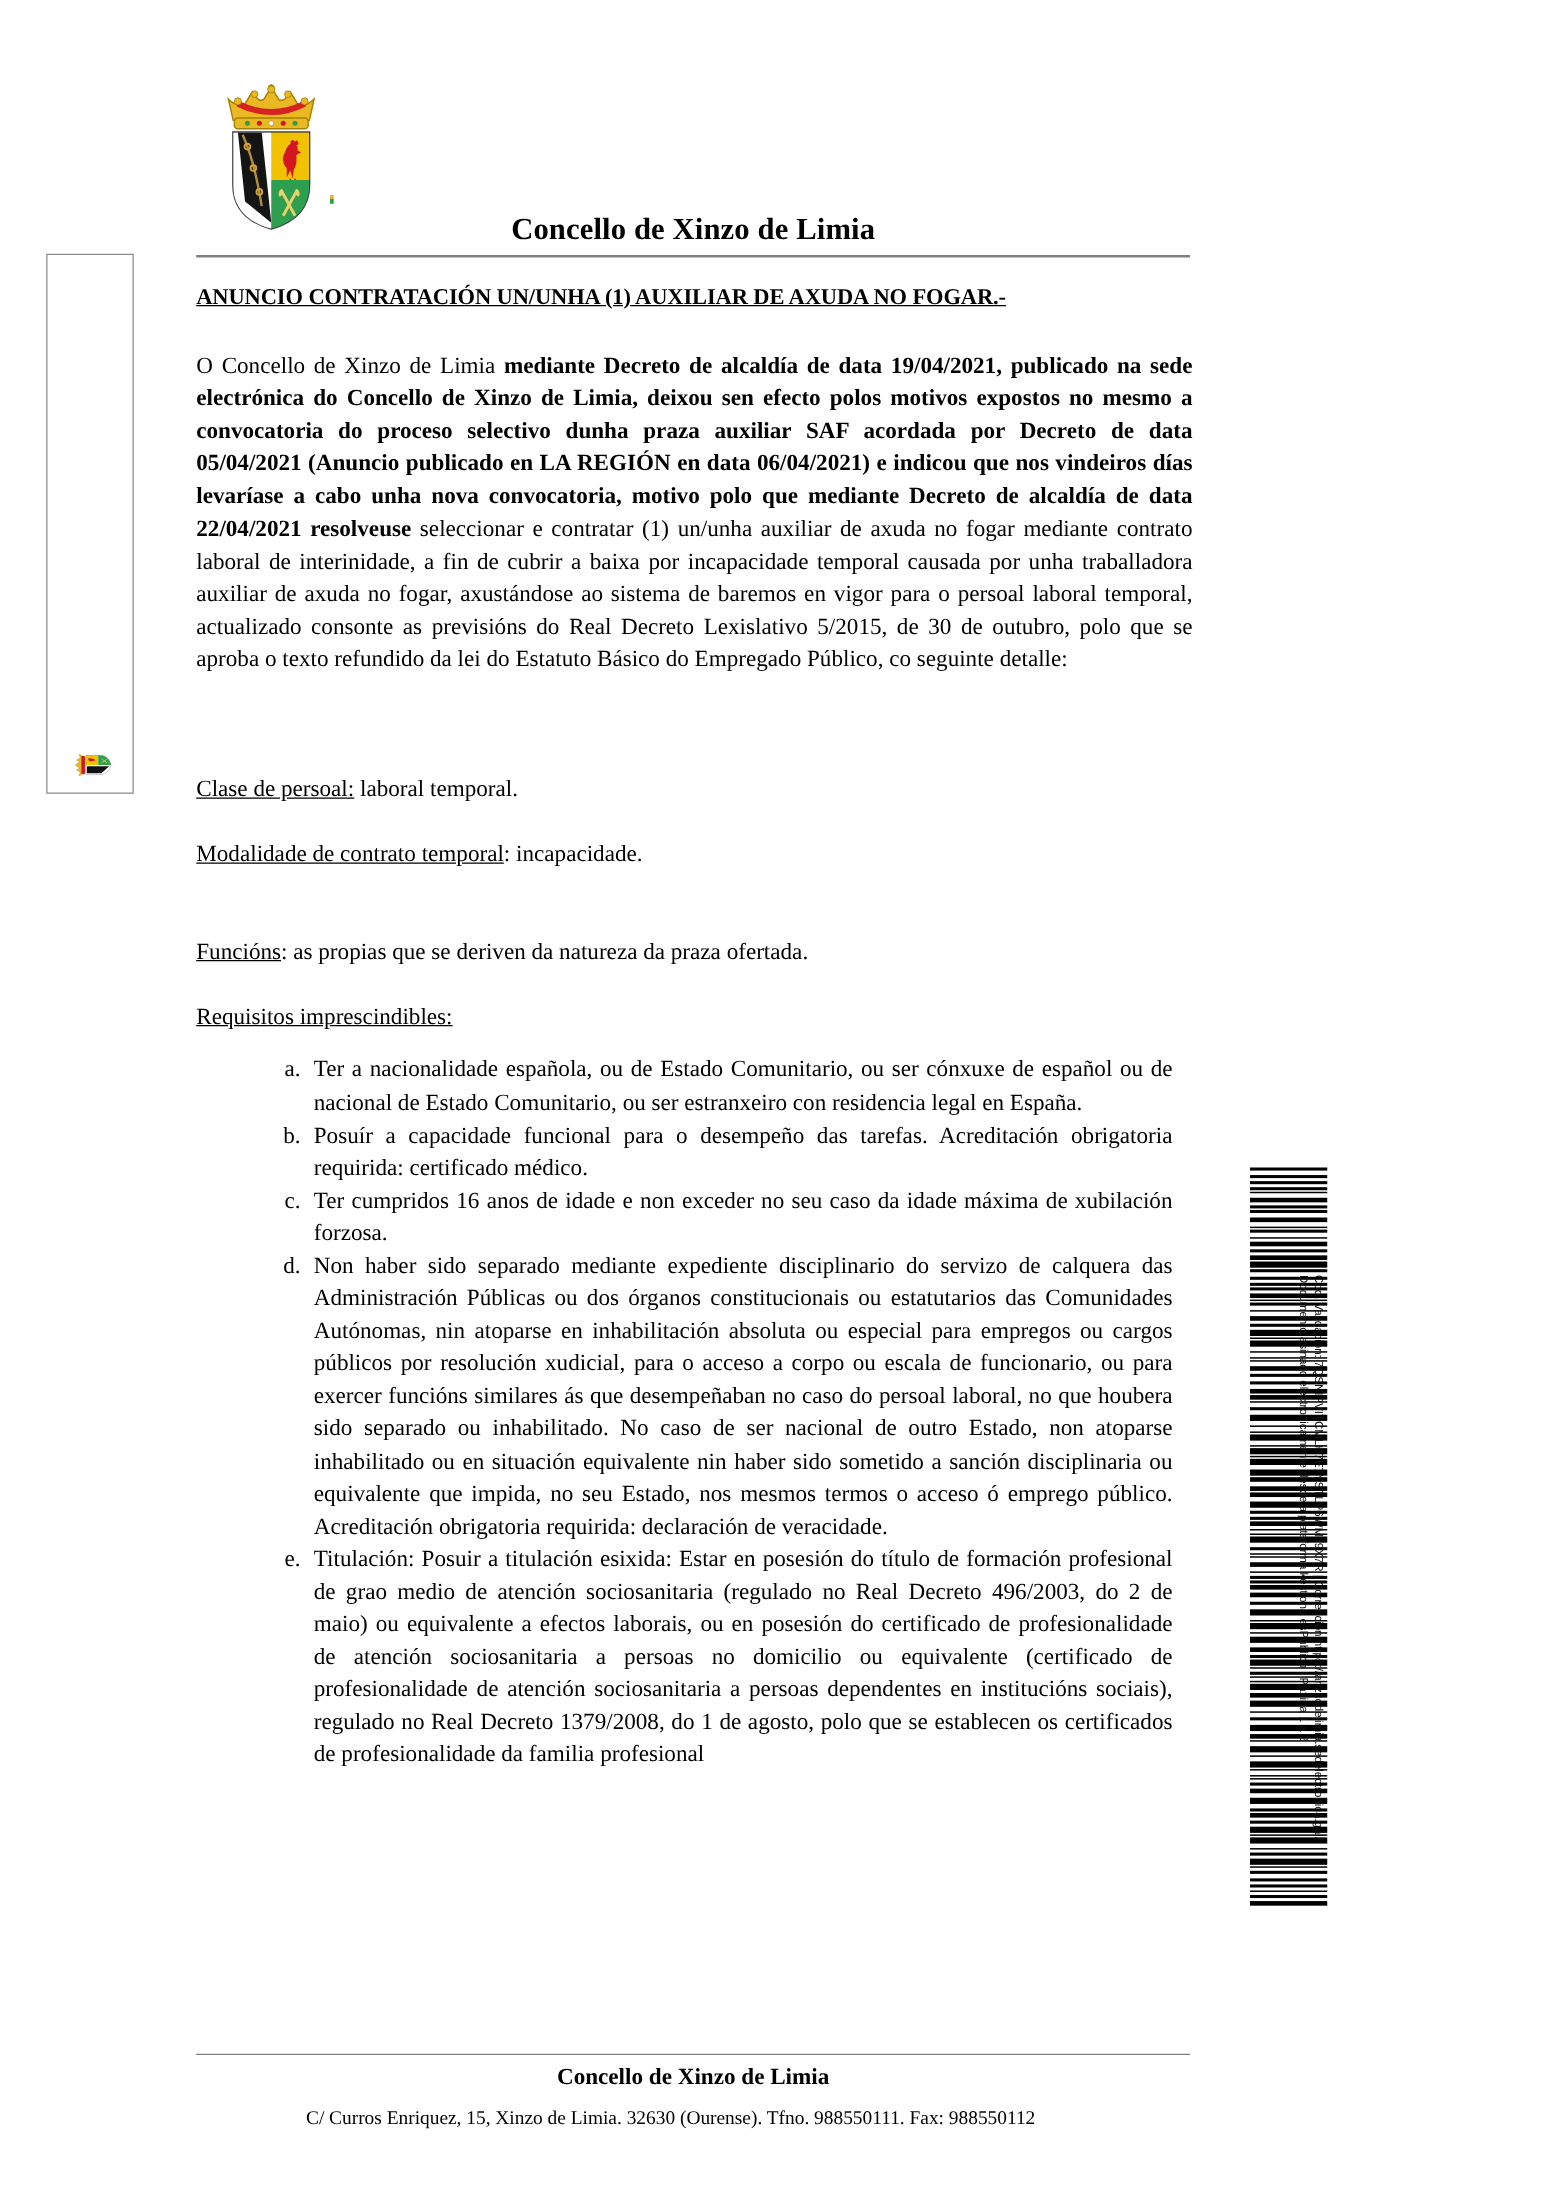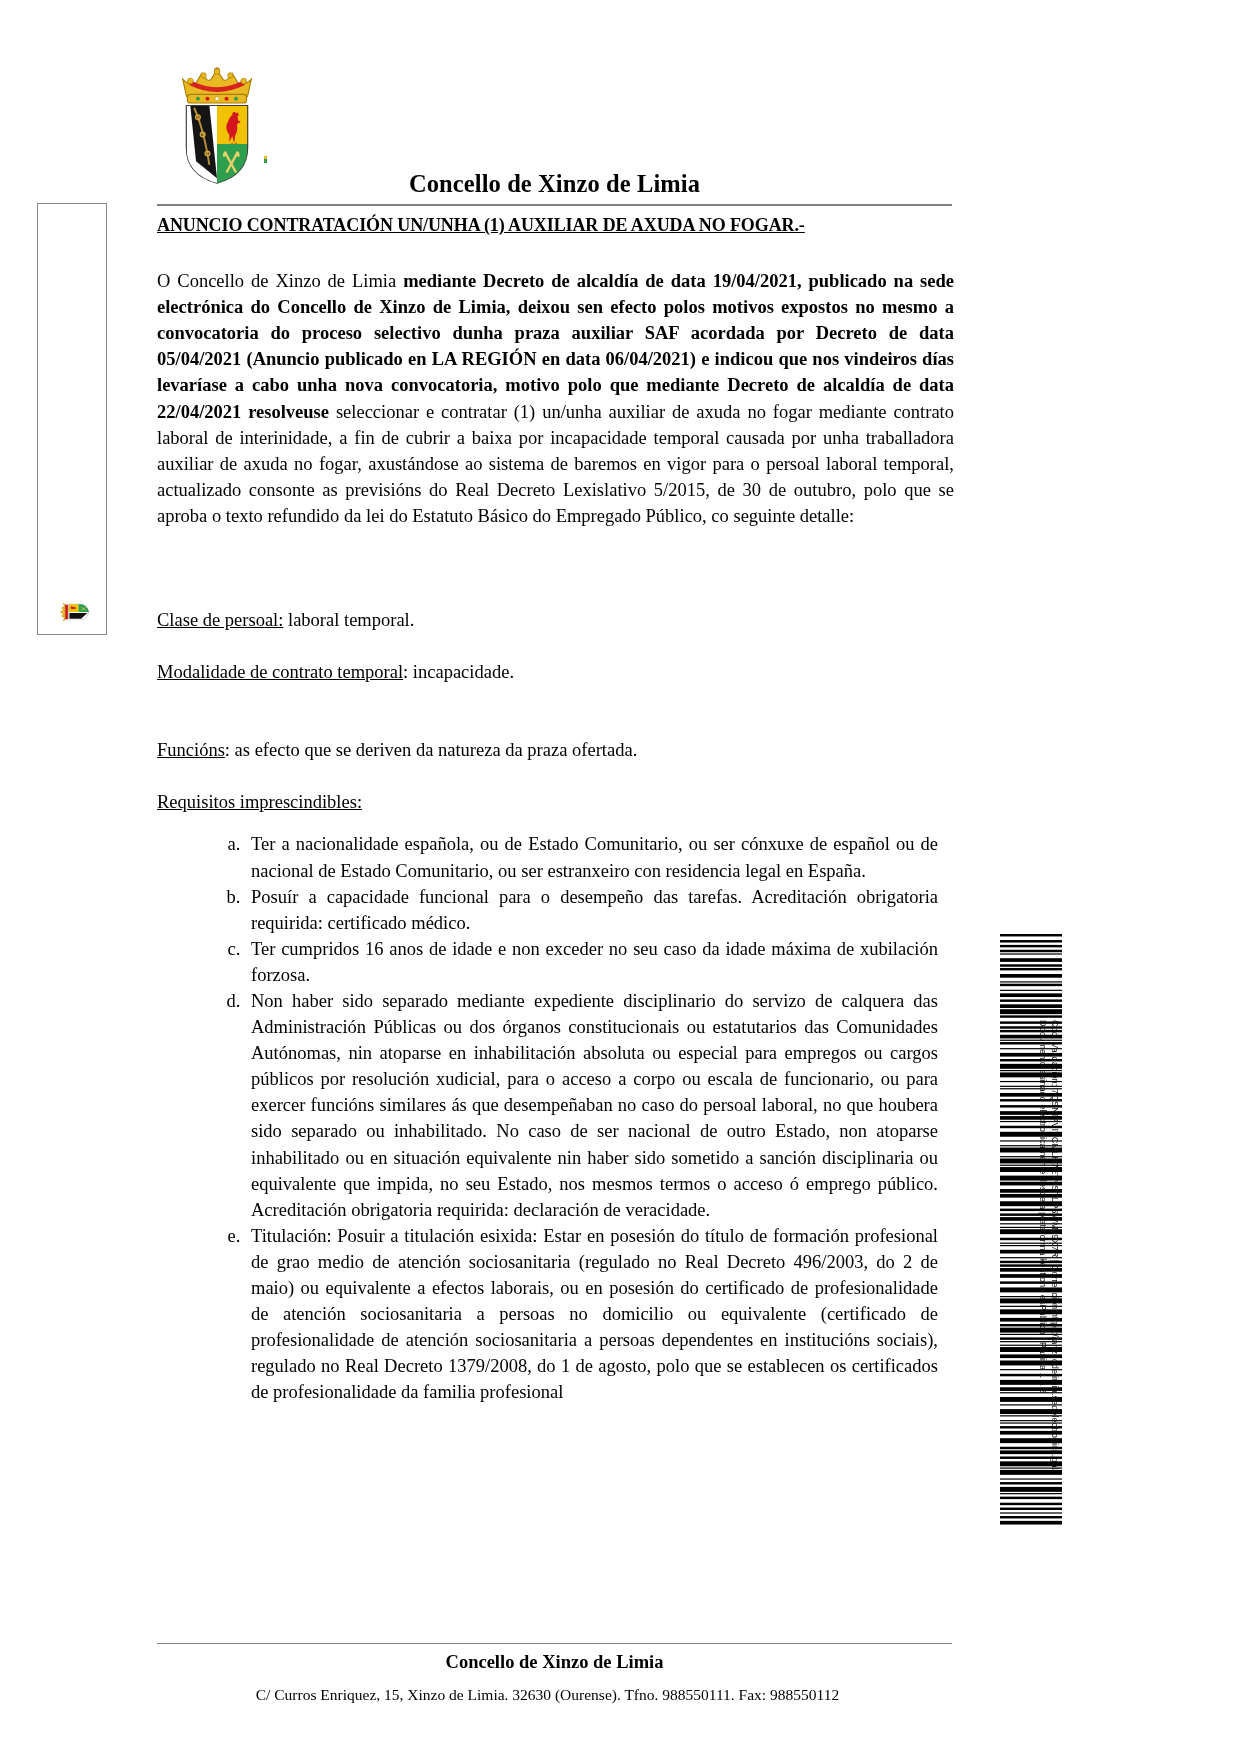--- a/index.html
+++ b/index.html
@@ -92,21 +92,21 @@
     top: 204px;
     width: 795px;
     height: 0;
     border-top: 2px solid #808080;
   }
 
   
   .content {
     position: absolute;
     left: 157px;
-    top: 212px;
+    top: 224px;
     width: 797px;
     font-size: 18.5px;
     line-height: 26.1px;
   }
   .doc-subtitle {
     font-weight: bold;
     text-decoration: underline;
     font-size: 18px;
     letter-spacing: -0.1px;
     margin: 0 0 30px 0;
@@ -152,21 +152,21 @@
     position: absolute;
     left: 157px;
     top: 1652px;
     width: 795px;
     text-align: center;
     font-size: 18.5px;
     font-weight: bold;
   }
   .footer-addr {
     position: absolute;
-    left: 150px;
+    left: 139px;
     top: 1686px;
     width: 795px;
     text-align: center;
     font-size: 15.5px;
   }
 
   
   .barcode-wrap {
     position: absolute;
     left: 1000px;
@@ -286,21 +286,21 @@
   <div class="field-gap"></div>
 
   <div id="fields-container">
       <div class="field-gap"></div>
       <div class="field-gap"></div>
       <div class="field-line"><span class="u">Clase de persoal:</span><span> </span><span>laboral temporal.</span></div>
       <div class="field-gap"></div>
       <div class="field-line"><span class="u">Modalidade de contrato temporal</span><span>: </span><span>incapacidade. </span></div>
       <div class="field-gap"></div>
       <div class="field-gap"></div>
-      <div class="field-line"><span class="u">Funcións</span><span>: </span><span>as efecto que se deriven da natureza da praza ofertada.</span></div>
+      <div class="field-line"><span class="u">Funcións</span><span>: </span><span>as propias que se deriven da natureza da praza ofertada.</span></div>
     </div>
 
   <div class="field-gap"></div>
 
   <div class="field-line"><span class="u">Requisitos imprescindibles:</span></div>
 
   <ol class="req-list" id="req-list">
       <li>Ter a nacionalidade española, ou de Estado Comunitario, ou ser cónxuxe de español ou de nacional de Estado Comunitario, ou ser estranxeiro con residencia legal en España.</li>
       <li>Posuír a capacidade funcional para o desempeño das tarefas. Acreditación obrigatoria requirida: certificado médico.</li>
       <li>Ter cumpridos 16 anos de idade e non exceder no seu caso da idade máxima de xubilación forzosa.</li>

